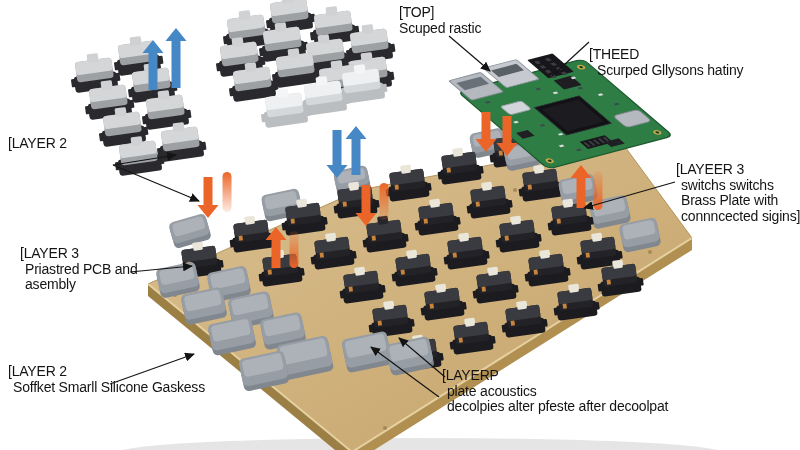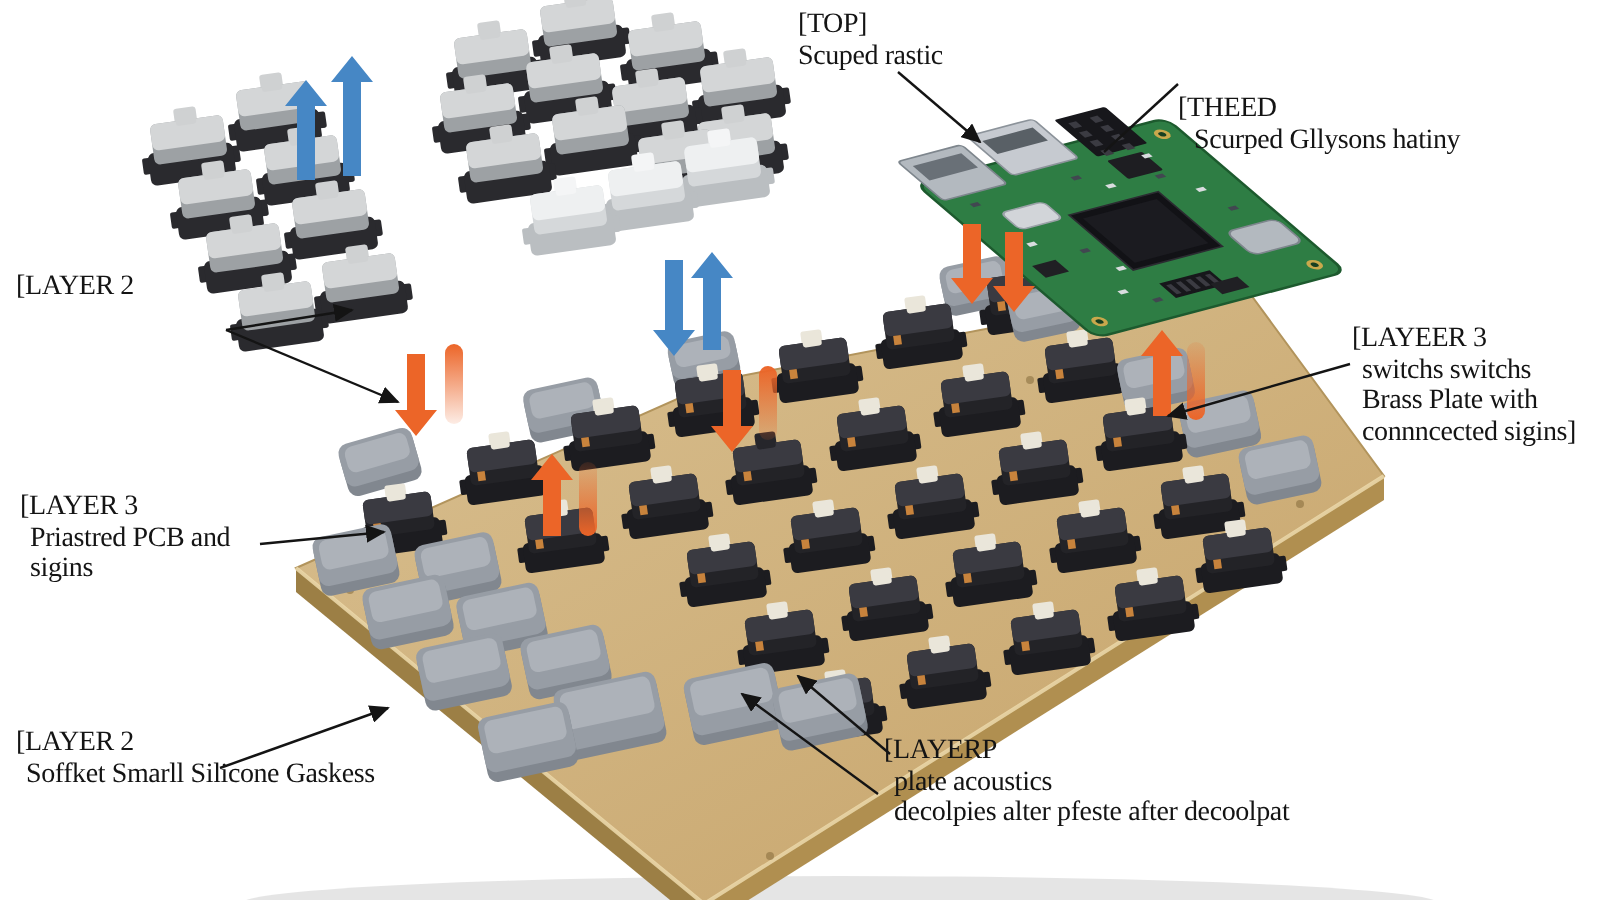--- a/index.html
+++ b/index.html
@@ -1,17 +1,17 @@
 <!DOCTYPE html>
 <html><head>
 <meta charset="utf-8">
 <style>
   html,body{margin:0;padding:0;background:#fff;}
   .stage{position:relative;width:800px;height:450px;background:#fff;overflow:hidden;
-         font-family:Liberation Serif, serif;}
+         font-family:Liberation Sans, sans-serif;}
   #scene{position:absolute;left:0;top:0;}
   .lbl{position:absolute;font-size:14px;line-height:15.5px;color:#141414;
        letter-spacing:-0.2px;white-space:nowrap;}
   .lbl .ind{padding-left:5px;}
   .lbl .ind2{padding-left:8px;}
 </style>
 </head>
 <body>
 
 <div class="stage">
@@ -701,24 +701,24 @@
 
   <div class="lbl" style="left:589px;top:47px">
     <div>[THEED</div>
     <div class="ind2">Scurped Gllysons hatiny</div>
   </div>
 
   <div class="lbl" style="left:8px;top:136px">
     <div>[LAYER 2</div>
   </div>
 
-  <div class="lbl" style="left:10px;top:246px">
+  <div class="lbl" style="left:20px;top:246px">
     <div>[LAYER 3</div>
     <div class="ind">Priastred PCB and</div>
-    <div class="ind">sigins</div>
+    <div class="ind">asembly</div>
   </div>
 
   <div class="lbl" style="left:8px;top:364px">
     <div>[LAYER 2</div>
     <div class="ind">Soffket Smarll Silicone Gaskess</div>
   </div>
 
   <div class="lbl" style="left:442px;top:368px">
     <div>[LAYERP</div>
     <div class="ind">plate acoustics</div>

